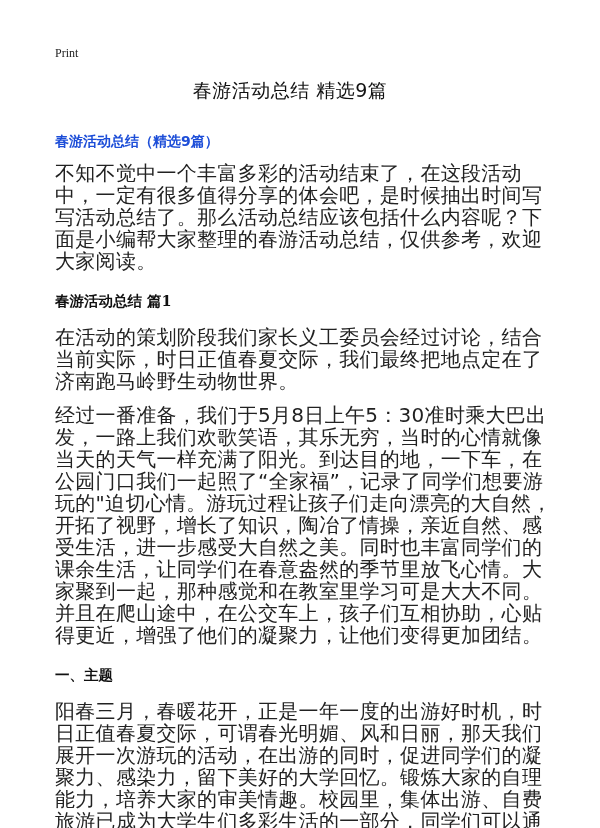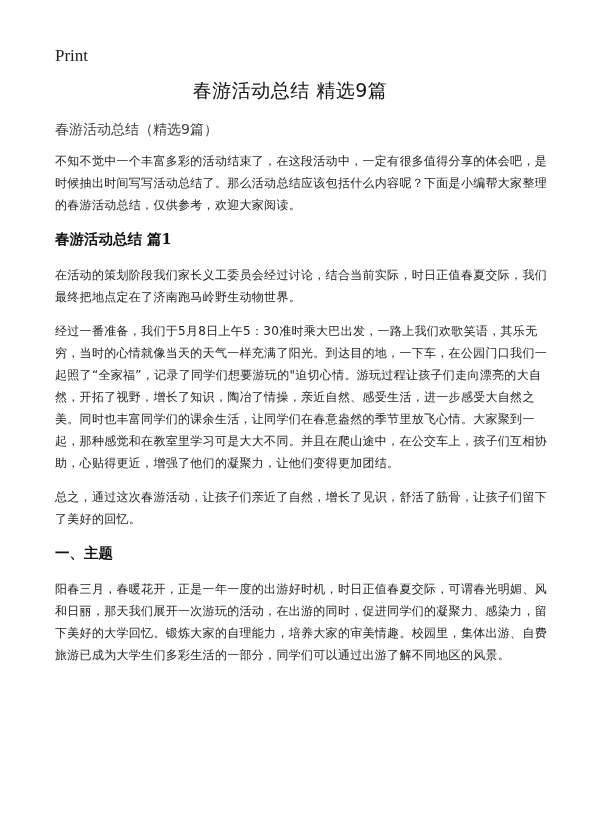--- a/index.html
+++ b/index.html
@@ -3,58 +3,57 @@
 <meta charset="utf-8">
 <style>
   html, body { margin: 0; padding: 0; background: #ffffff; }
   body {
     width: 600px; height: 828px; overflow: hidden; position: relative;
     color: #1a1a1a;
     font-family: "DejaVu Sans", sans-serif;
   }
   .print-label {
     position: absolute; left: 55px; top: 46px;
-    font-family: "Liberation Serif", serif; font-size: 17px; color: #222;
+    font-family: "Liberation Serif", serif; font-size: 12px; color: #222;
   }
   .doc-title {
     position: absolute; left: 0; width: 580px; top: 78px;
     text-align: center; font-size: 19px; color: #111; letter-spacing: 0.5px;
   }
   .content {
     position: absolute; left: 55px; top: 118px; width: 500px;
   }
   .subtitle {
-    font-size: 14px; line-height: 22px; margin: 0 0 10px 0; color: #404040;
+    font-size: 14px; line-height: 22px; margin: 12px 0 10px 0; color: #1d4ed8; font-weight: bold;
   }
   .para {
-    font-size: 12px; line-height: 22px; margin: 0 0 12px 0; color: #222;
+    font-size: 20px; line-height: 22px; margin: 0 0 12px 0; color: #222;
     letter-spacing: 0.3px;
     word-break: break-all;
   }
   .section-heading {
     font-size: 14.5px; font-weight: bold; line-height: 22px;
-    margin: 12px 0 14px 0; color: #111;
+    margin: 18px 0 14px 0; color: #111;
     font-family: "DejaVu Serif", serif;
   }
 </style>
 </head>
 <body>
 
 <div class="print-label">Print</div>
 <div class="doc-title">春游活动总结 精选9篇</div>
 
 <div class="content">
   <p class="subtitle">春游活动总结（精选9篇）</p>
   <p class="para">不知不觉中一个丰富多彩的活动结束了，在这段活动中，一定有很多值得分享的体会吧，是时候抽出时间写写活动总结了。那么活动总结应该包括什么内容呢？下面是小编帮大家整理的春游活动总结，仅供参考，欢迎大家阅读。</p>
 
   <div>
     <p class="section-heading">春游活动总结 篇1</p>
     <p class="para">在活动的策划阶段我们家长义工委员会经过讨论，结合当前实际，时日正值春夏交际，我们最终把地点定在了济南跑马岭野生动物世界。</p>
     <p class="para">经过一番准备，我们于5月8日上午5：30准时乘大巴出发，一路上我们欢歌笑语，其乐无穷，当时的心情就像当天的天气一样充满了阳光。到达目的地，一下车，在公园门口我们一起照了“全家福”，记录了同学们想要游玩的"迫切心情。游玩过程让孩子们走向漂亮的大自然，开拓了视野，增长了知识，陶冶了情操，亲近自然、感受生活，进一步感受大自然之美。同时也丰富同学们的课余生活，让同学们在春意盎然的季节里放飞心情。大家聚到一起，那种感觉和在教室里学习可是大大不同。并且在爬山途中，在公交车上，孩子们互相协助，心贴得更近，增强了他们的凝聚力，让他们变得更加团结。</p>
-    <p class="para">总之，通过这次春游活动，让孩子们亲近了自然，增长了见识，舒活了筋骨，让孩子们留下了美好的回忆。</p>
   </div>
 
   <div>
     <p class="section-heading">一、主题</p>
     <p class="para">阳春三月，春暖花开，正是一年一度的出游好时机，时日正值春夏交际，可谓春光明媚、风和日丽，那天我们展开一次游玩的活动，在出游的同时，促进同学们的凝聚力、感染力，留下美好的大学回忆。锻炼大家的自理能力，培养大家的审美情趣。校园里，集体出游、自费旅游已成为大学生们多彩生活的一部分，同学们可以通过出游了解不同地区的风景。</p>
 
   </div>
 </div>
 
 </body></html>

